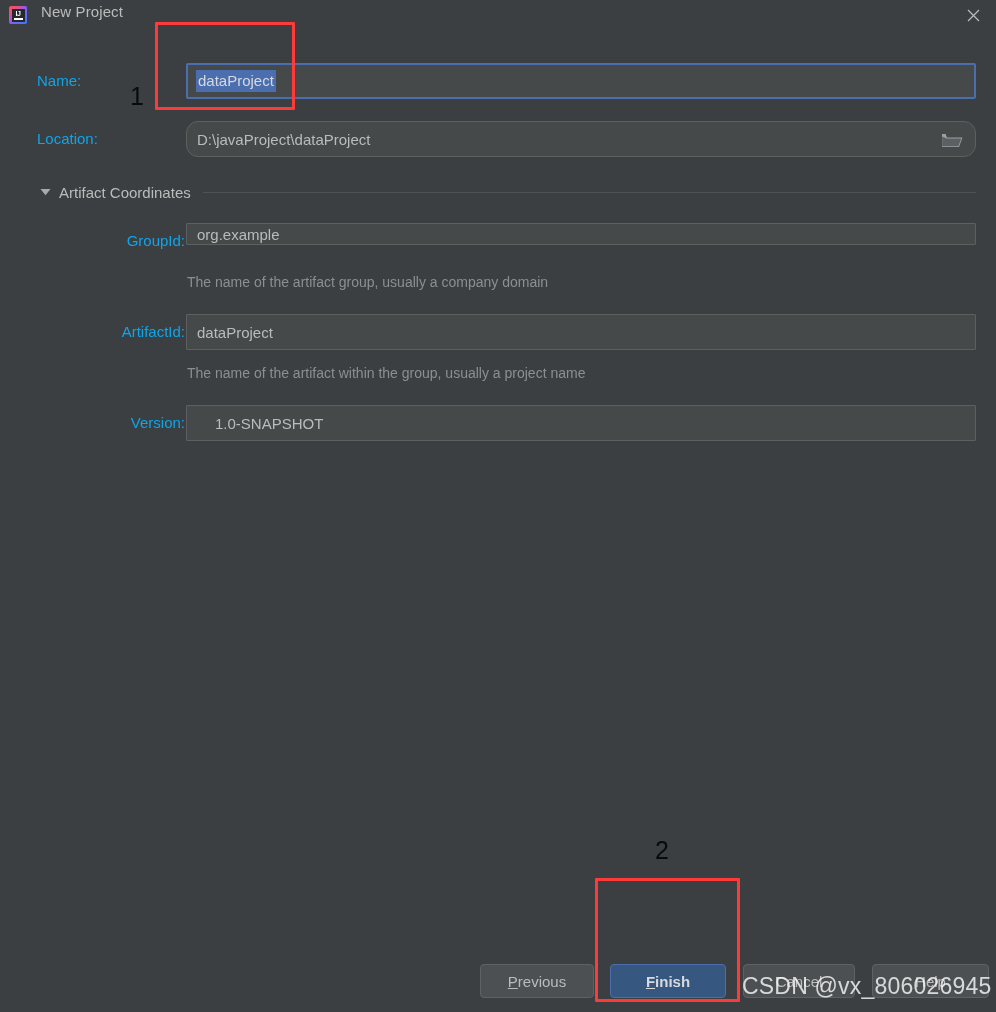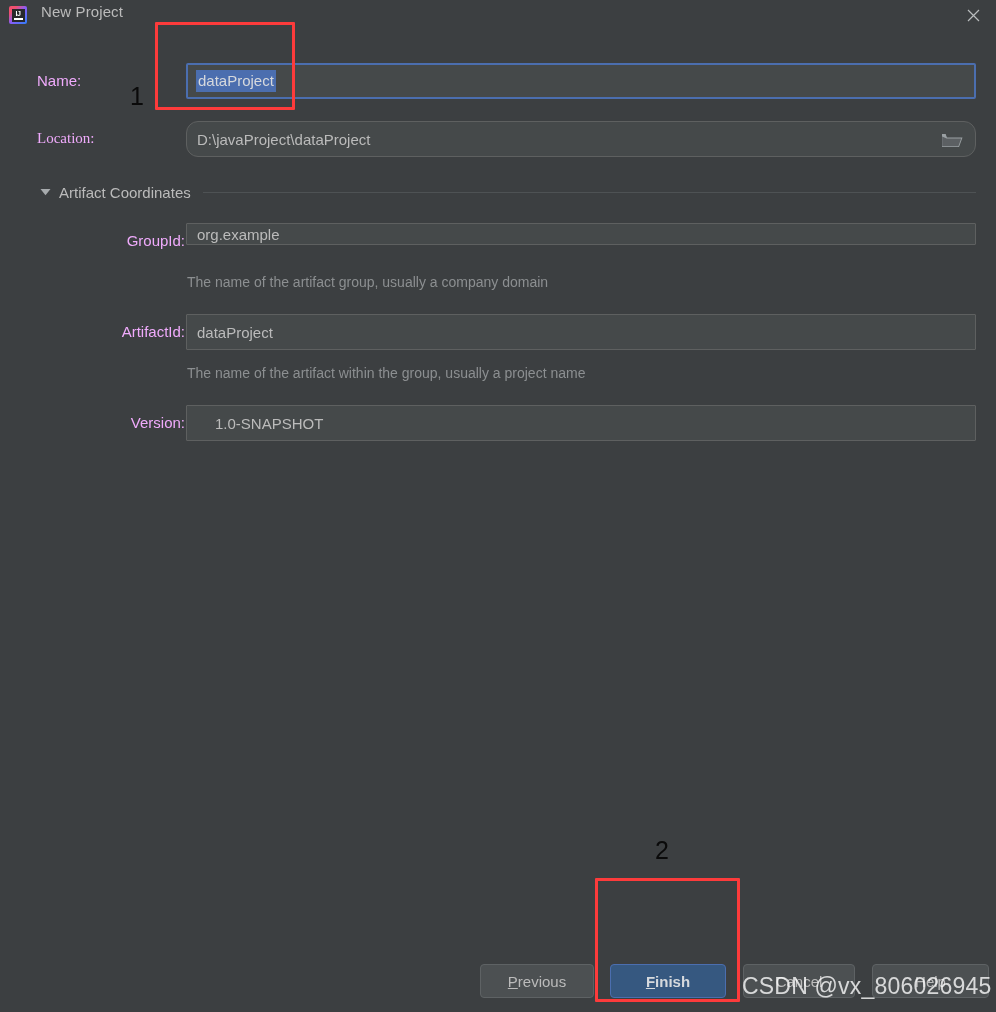--- a/index.html
+++ b/index.html
@@ -75,21 +75,21 @@
     align-items: center;
     justify-content: center;
     cursor: pointer;
   }
   #close-button svg { display: block; }
 
   
   .row-label {
     position: absolute;
     font-size: 15px;
-    color: #f0abfc;
+    color: #0ea5e9;
     white-space: nowrap;
   }
   .row-label.right { text-align: right; }
 
   .field {
     position: absolute;
     background: #45494a;
     border: 1px solid #5e6060;
     border-radius: 1px;
     display: flex;
@@ -234,21 +234,21 @@
     </svg>
   </div>
 </div>
 
 <div class="row-label" style="left:37px; top:72px;">Name:</div>
 
 <div class="field" id="name-field">
   <span id="name-value">dataProject</span>
 </div>
 
-<div class="row-label" style="left:37px; top:130px;font-family:Liberation Serif, serif;">Location:</div>
+<div class="row-label" style="left:37px; top:130px;">Location:</div>
 
 <div class="field" id="location-field">
   <span>D:\javaProject\dataProject</span>
   <span id="folder-icon-btn">
     <svg width="22" height="18" viewBox="0 0 22 18" aria-hidden="true">
       <path d="M1 3 L1 16 L18 16 L21.5 6.5 L6 6.5 L4.5 3 Z" fill="#9aa0a3"></path>
       <path d="M1 3 L1 6.5 L4.5 6.5 L4.5 3 Z" fill="#9aa0a3"></path>
       <path d="M1.2 5.6 L1.2 15.2 L17.4 15.2 L20.2 7.4 L5.6 7.4 Z" fill="#5c6063"></path>
     </svg>
   </span>

